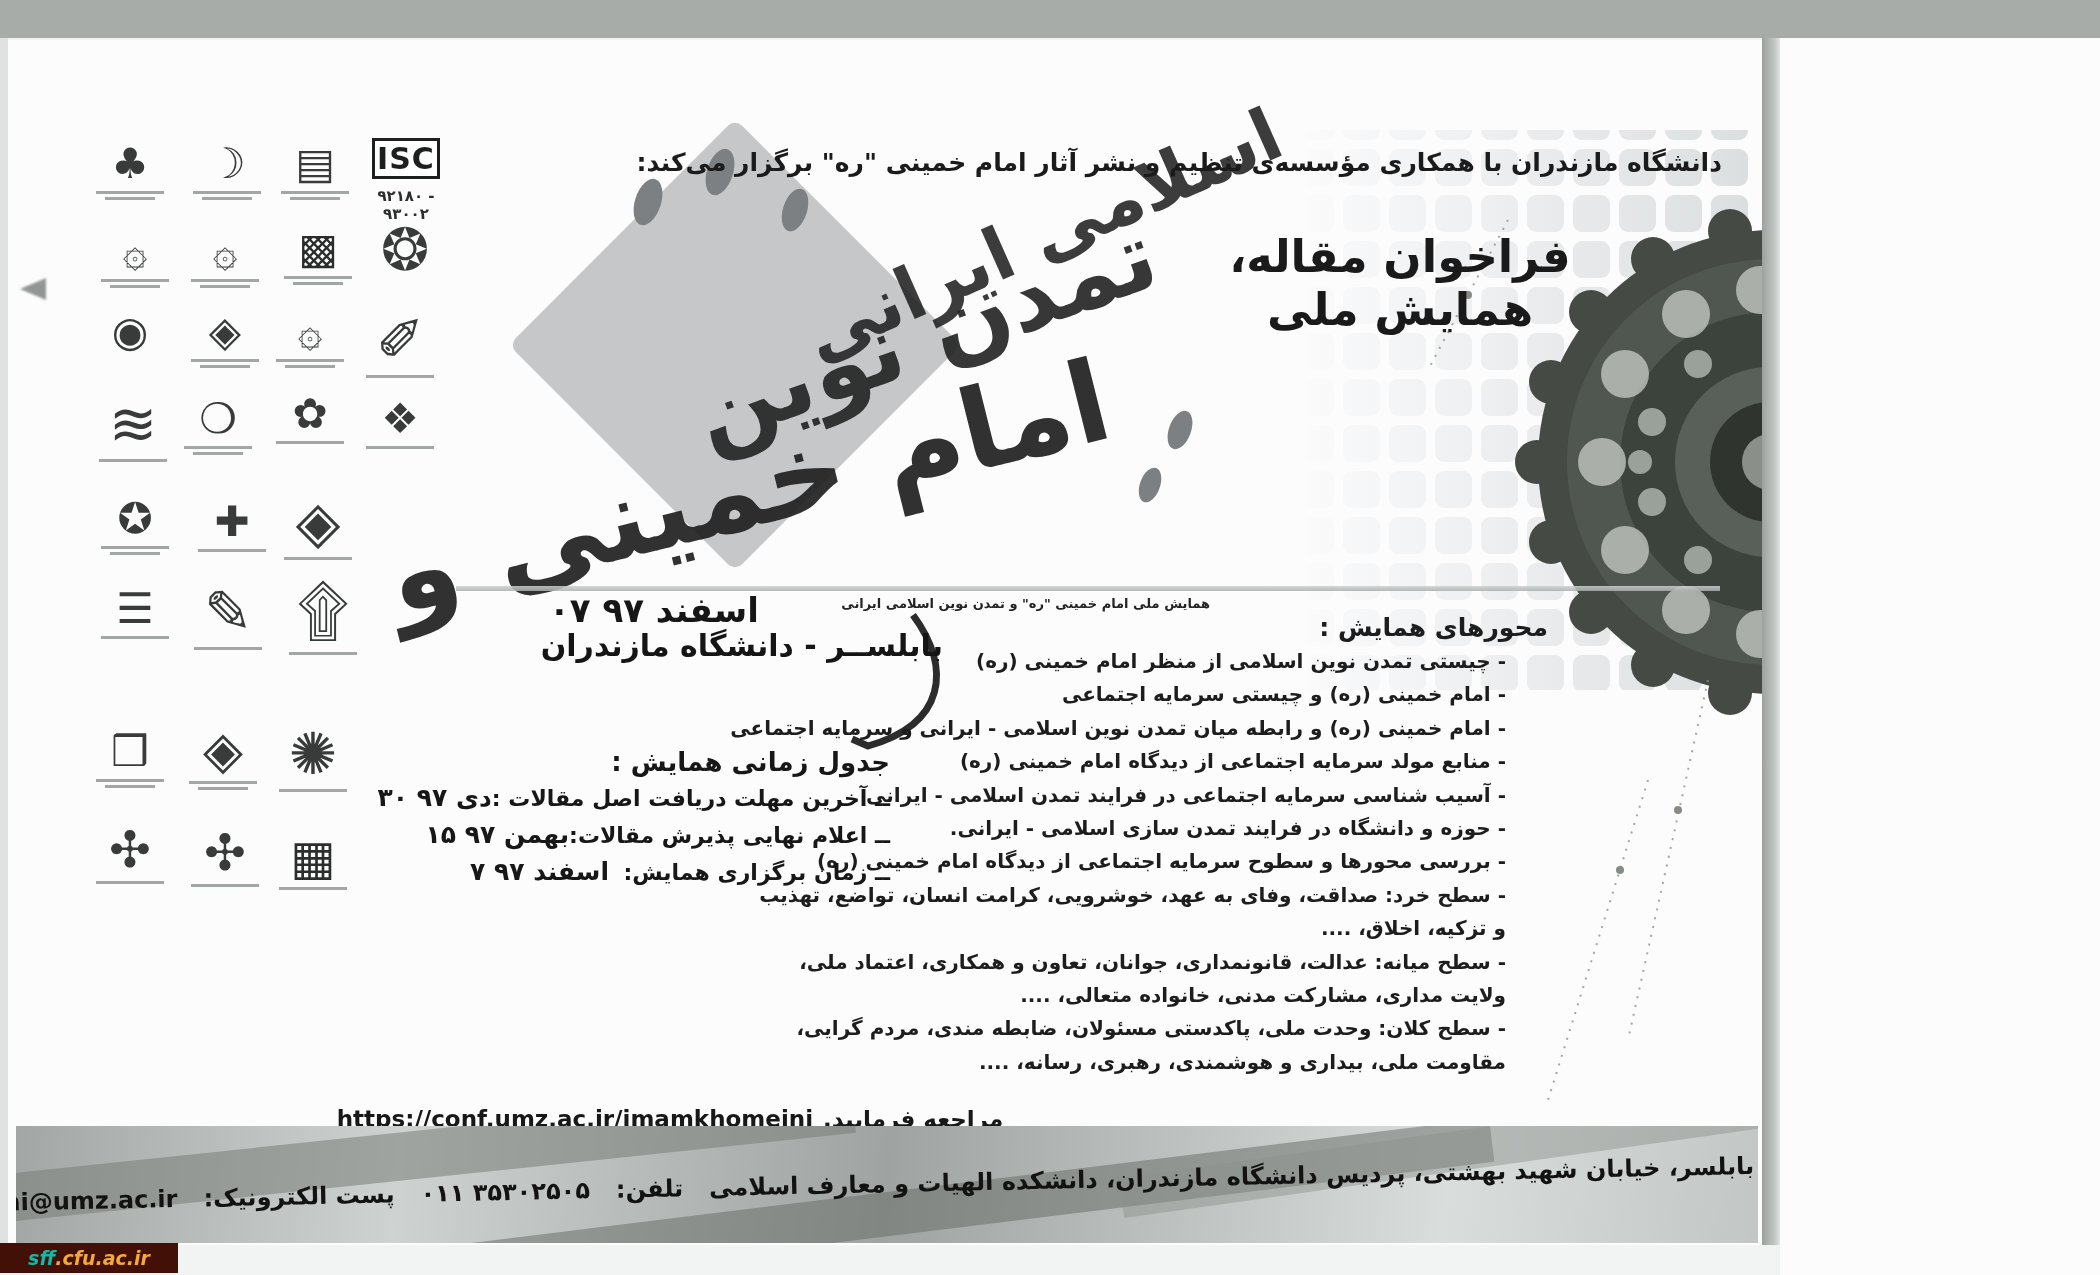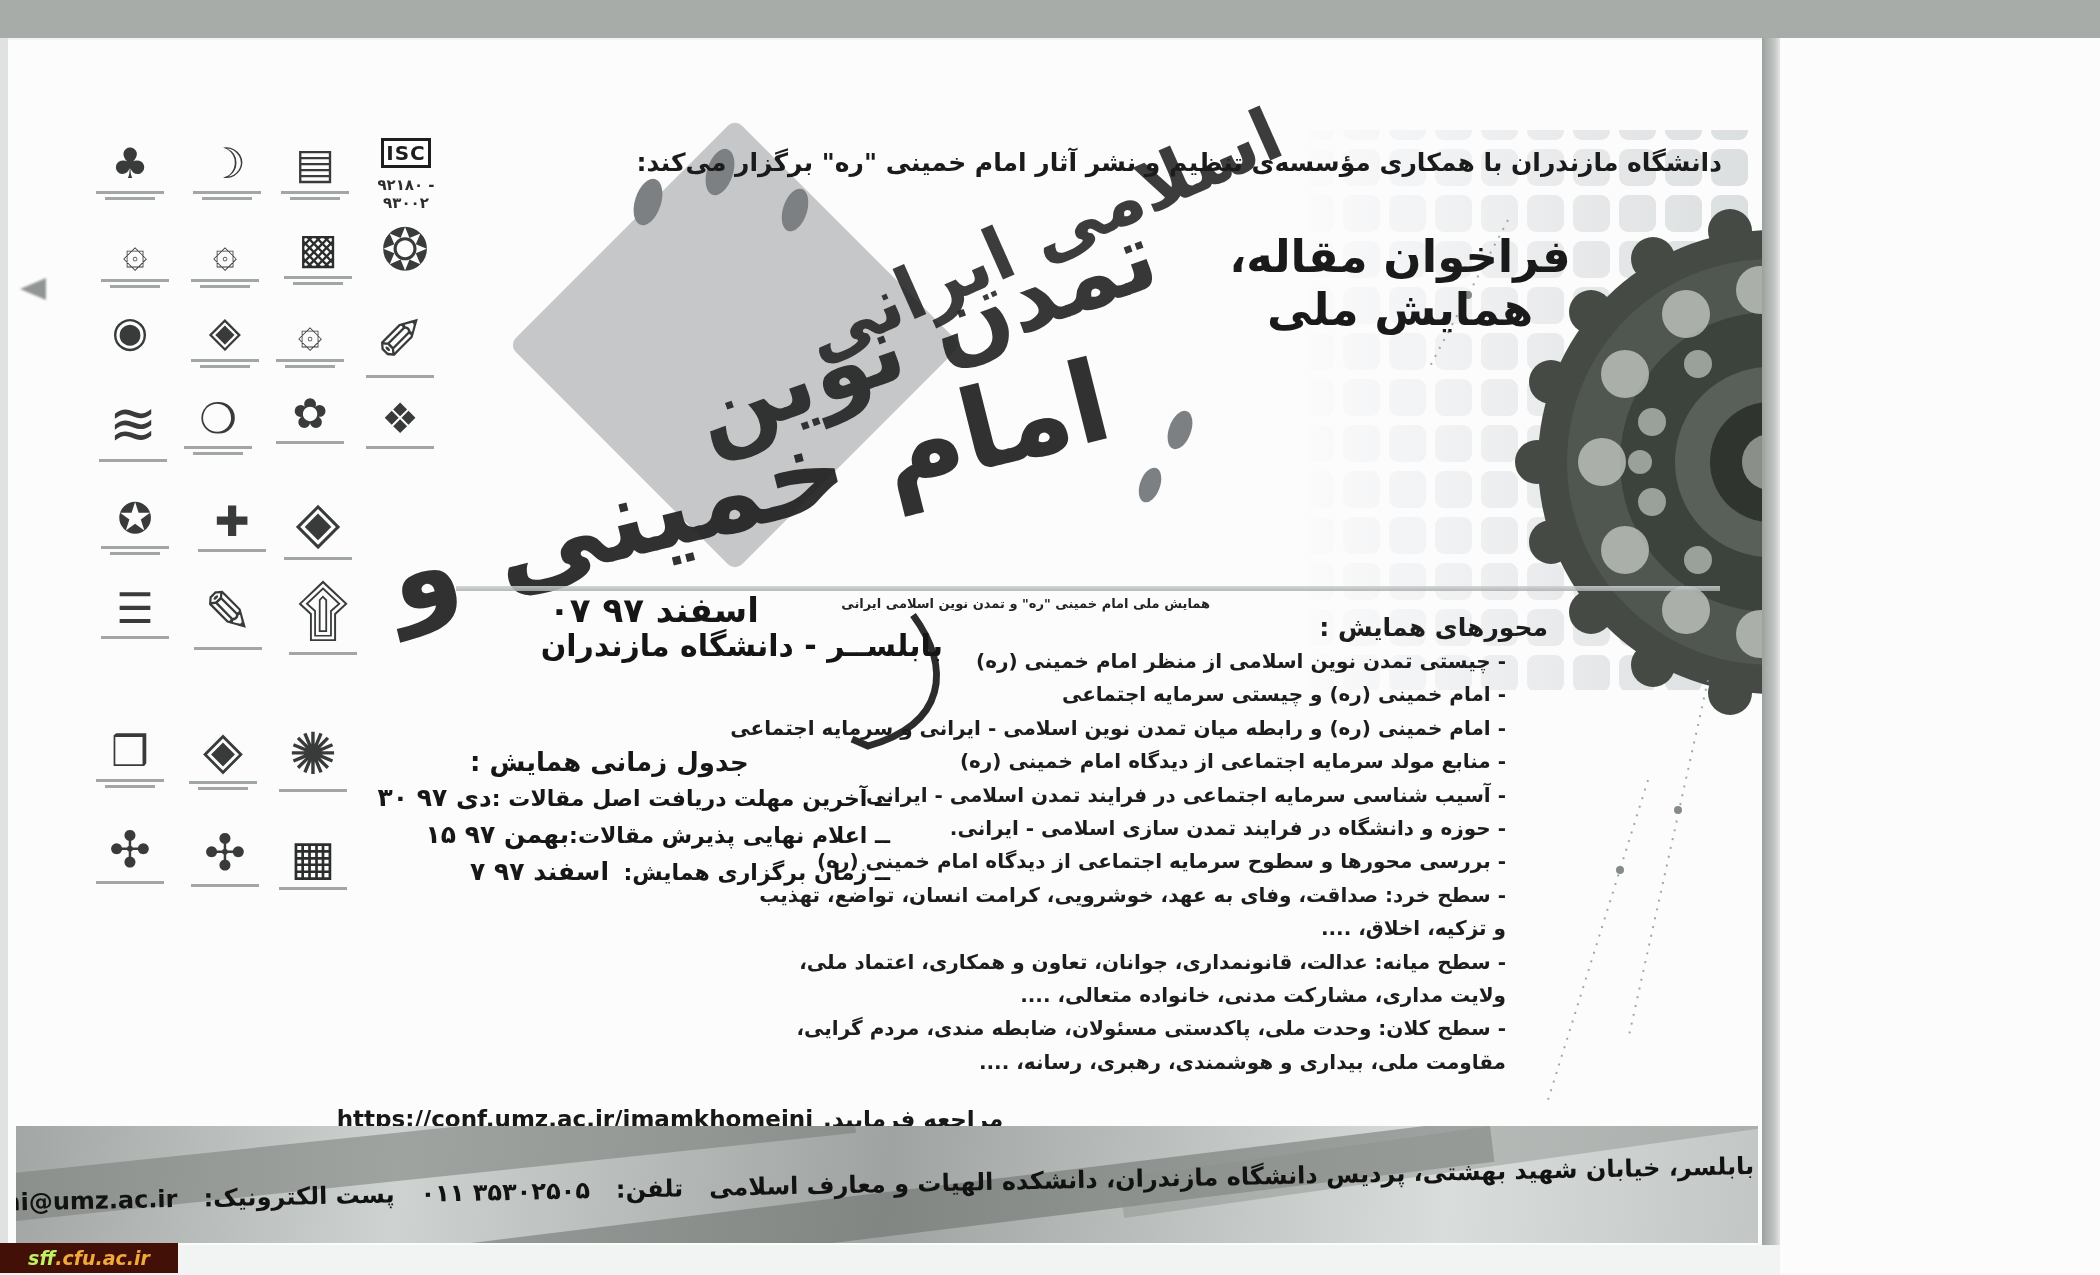--- a/index.html
+++ b/index.html
@@ -22,21 +22,21 @@
   svg{overflow:visible;}
   
   .logo{width:90px;text-align:center;color:#383b3a;}
   .logo .g{position:static;display:block;font-size:42px;line-height:48px;}
   .logo .cap,.logo .cap2{position:static;display:block;height:3px;background:#a2a6a5;margin:3px auto 0;}
   .logo .cap{width:68px;}
   .logo .cap2{width:50px;}
   .logo.big .g{font-size:58px;line-height:64px;}
   .isc-box{width:92px;text-align:center;}
   .isc-label{position:static;display:inline-block;border:3px solid #1d1f1e;padding:0 2px;
-    font-size:20px;font-weight:bold;color:#1d1f1e;letter-spacing:1px;background:#fff;}
+    font-size:30px;font-weight:bold;color:#1d1f1e;letter-spacing:1px;background:#fff;}
   .isc-code{position:static;display:block;margin-top:8px;font-size:15px;font-weight:bold;
     color:#2c2e2d;direction:ltr;}
   
   .rtl{direction:rtl;}
   .organizer{right:40px;top:108px;font-size:25px;font-weight:bold;color:#1b1b1b;white-space:nowrap;}
   .call-title{left:1142px;top:190px;width:500px;text-align:center;
     font-size:45px;font-weight:bold;color:#1a1a1a;}
   .subtitle{left:537px;top:476px;width:580px;text-align:center;
     font-size:40px;font-weight:bold;color:#101010;
     text-shadow:0 0 4px #fff,0 0 8px #fff,0 0 12px #fff,2px 2px 6px #fff,-2px -2px 6px #fff;}
@@ -48,21 +48,21 @@
   .ev-venue{left:505px;top:588px;width:430px;text-align:right;font-size:30px;font-weight:bold;
     color:#151515;white-space:nowrap;}
   
   .topics{right:256px;top:570px;width:620px;text-align:right;color:#1d1d1d;}
   .topics *{position:static;}
   .topics .t-head{display:block;font-size:25px;font-weight:bold;margin-right:-42px;line-height:35px;}
   .topics .topic{display:block;font-size:20px;font-weight:bold;line-height:33.4px;white-space:nowrap;}
   
   .sched{left:462px;top:704px;width:420px;direction:rtl;color:#171717;}
   .sched *{position:static;}
-  .sched .s-head{display:block;text-align:left;font-size:26px;font-weight:bold;line-height:36px;}
+  .sched .s-head{display:block;text-align:right;font-size:26px;font-weight:bold;line-height:36px;}
   .sched .row{display:flex;justify-content:space-between;align-items:baseline;line-height:36px;}
   .sched .lbl{font-size:22px;font-weight:bold;white-space:nowrap;}
   .sched .val{font-size:25px;font-weight:bold;direction:ltr;white-space:nowrap;}
   
   .note1{left:282px;top:1032px;width:760px;text-align:center;
     font-size:24px;font-weight:bold;color:#181818;}
   .note2{left:282px;top:1066px;width:760px;display:flex;justify-content:center;gap:10px;
     font-size:23px;font-weight:bold;color:#181818;}
   .note2 *{position:static;}
   .note2 .url{direction:ltr;}
@@ -74,21 +74,21 @@
   .foot .rb3{right:-80px;top:2px;width:720px;height:40px;background:#8b908c;opacity:.45;transform:rotate(-8deg);}
   .foot-text{left:30px;top:44px;width:1690px;display:flex;justify-content:center;gap:26px;
     direction:rtl;transform:rotate(-1.2deg);
     font-size:24px;font-weight:bold;color:#121212;white-space:nowrap;}
   .foot-text *{position:static;}
   .foot-text .phone,.foot-text .email{direction:ltr;}
   
   .wm{left:0;top:1243px;width:178px;height:30px;background:#431007;
     display:flex;align-items:center;justify-content:center;
     font-size:19px;font-weight:bold;font-style:italic;line-height:30px;}
-  .wm span{color:#bef264;font-style:italic;}
+  .wm span{color:#14b8a6;font-style:italic;}
   .wm b{color:#f2a93b;font-weight:bold;}
   
   .artifact{left:12px;top:238px;width:0;height:0;
     border-top:11px solid transparent;border-bottom:11px solid transparent;
     border-right:26px solid #777c79;opacity:.8;filter:blur(1px);}
 </style>
 </head>
 <body>
 
 <div class="abs top-band"></div>

